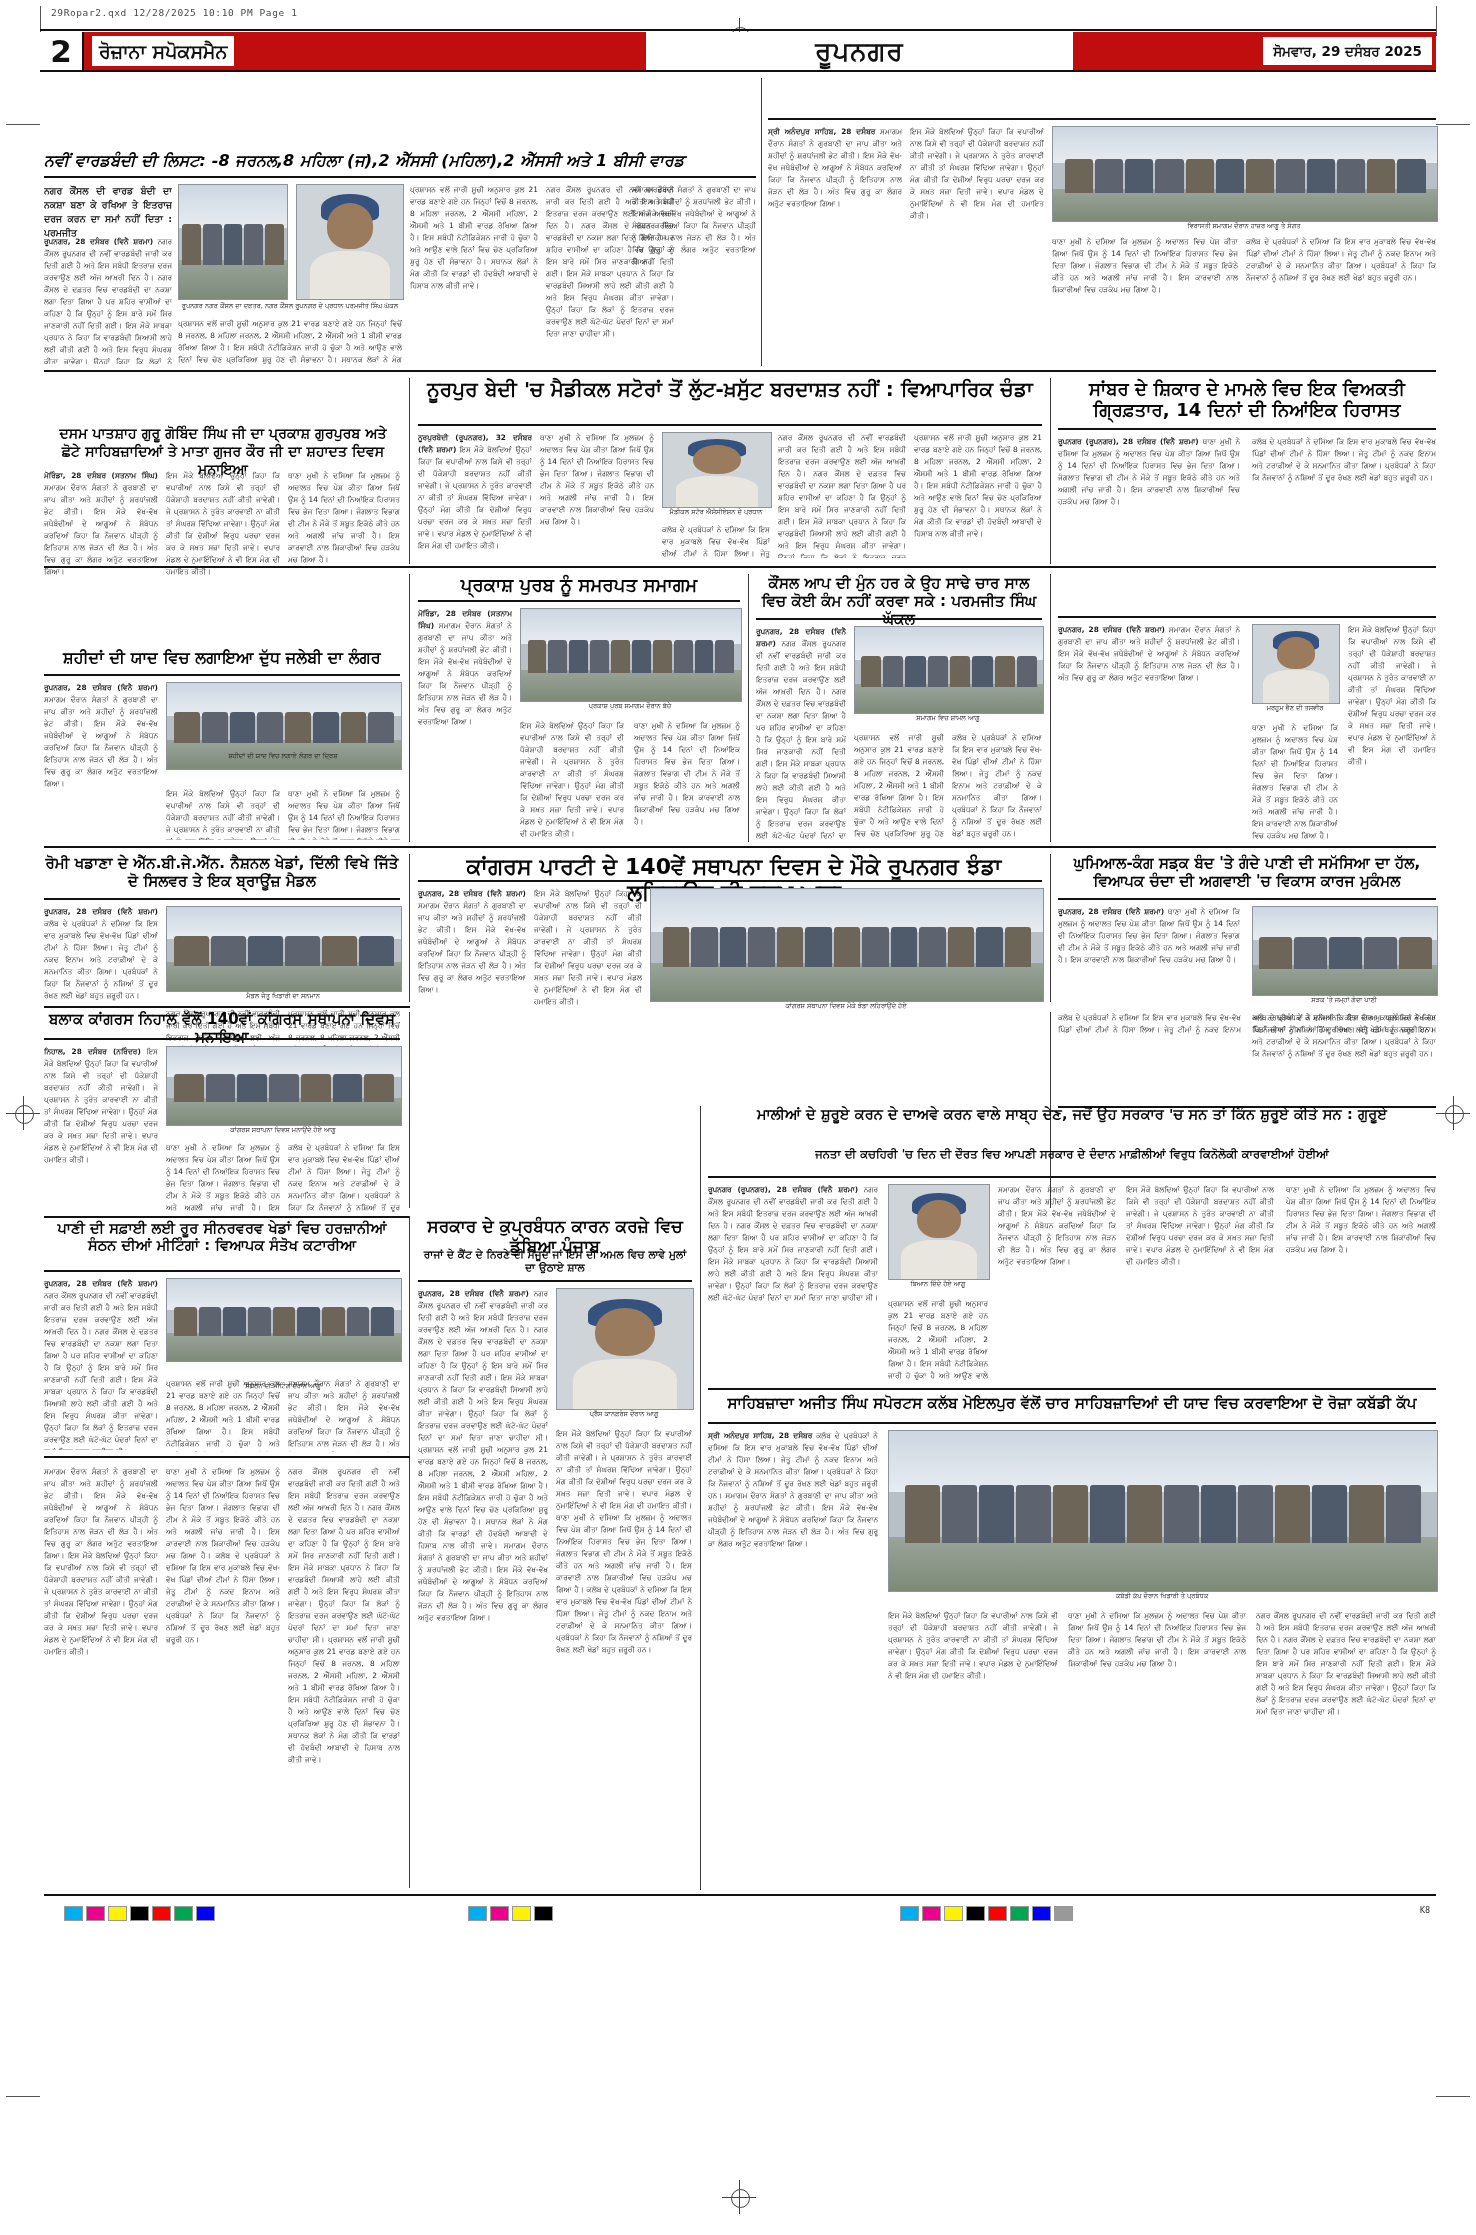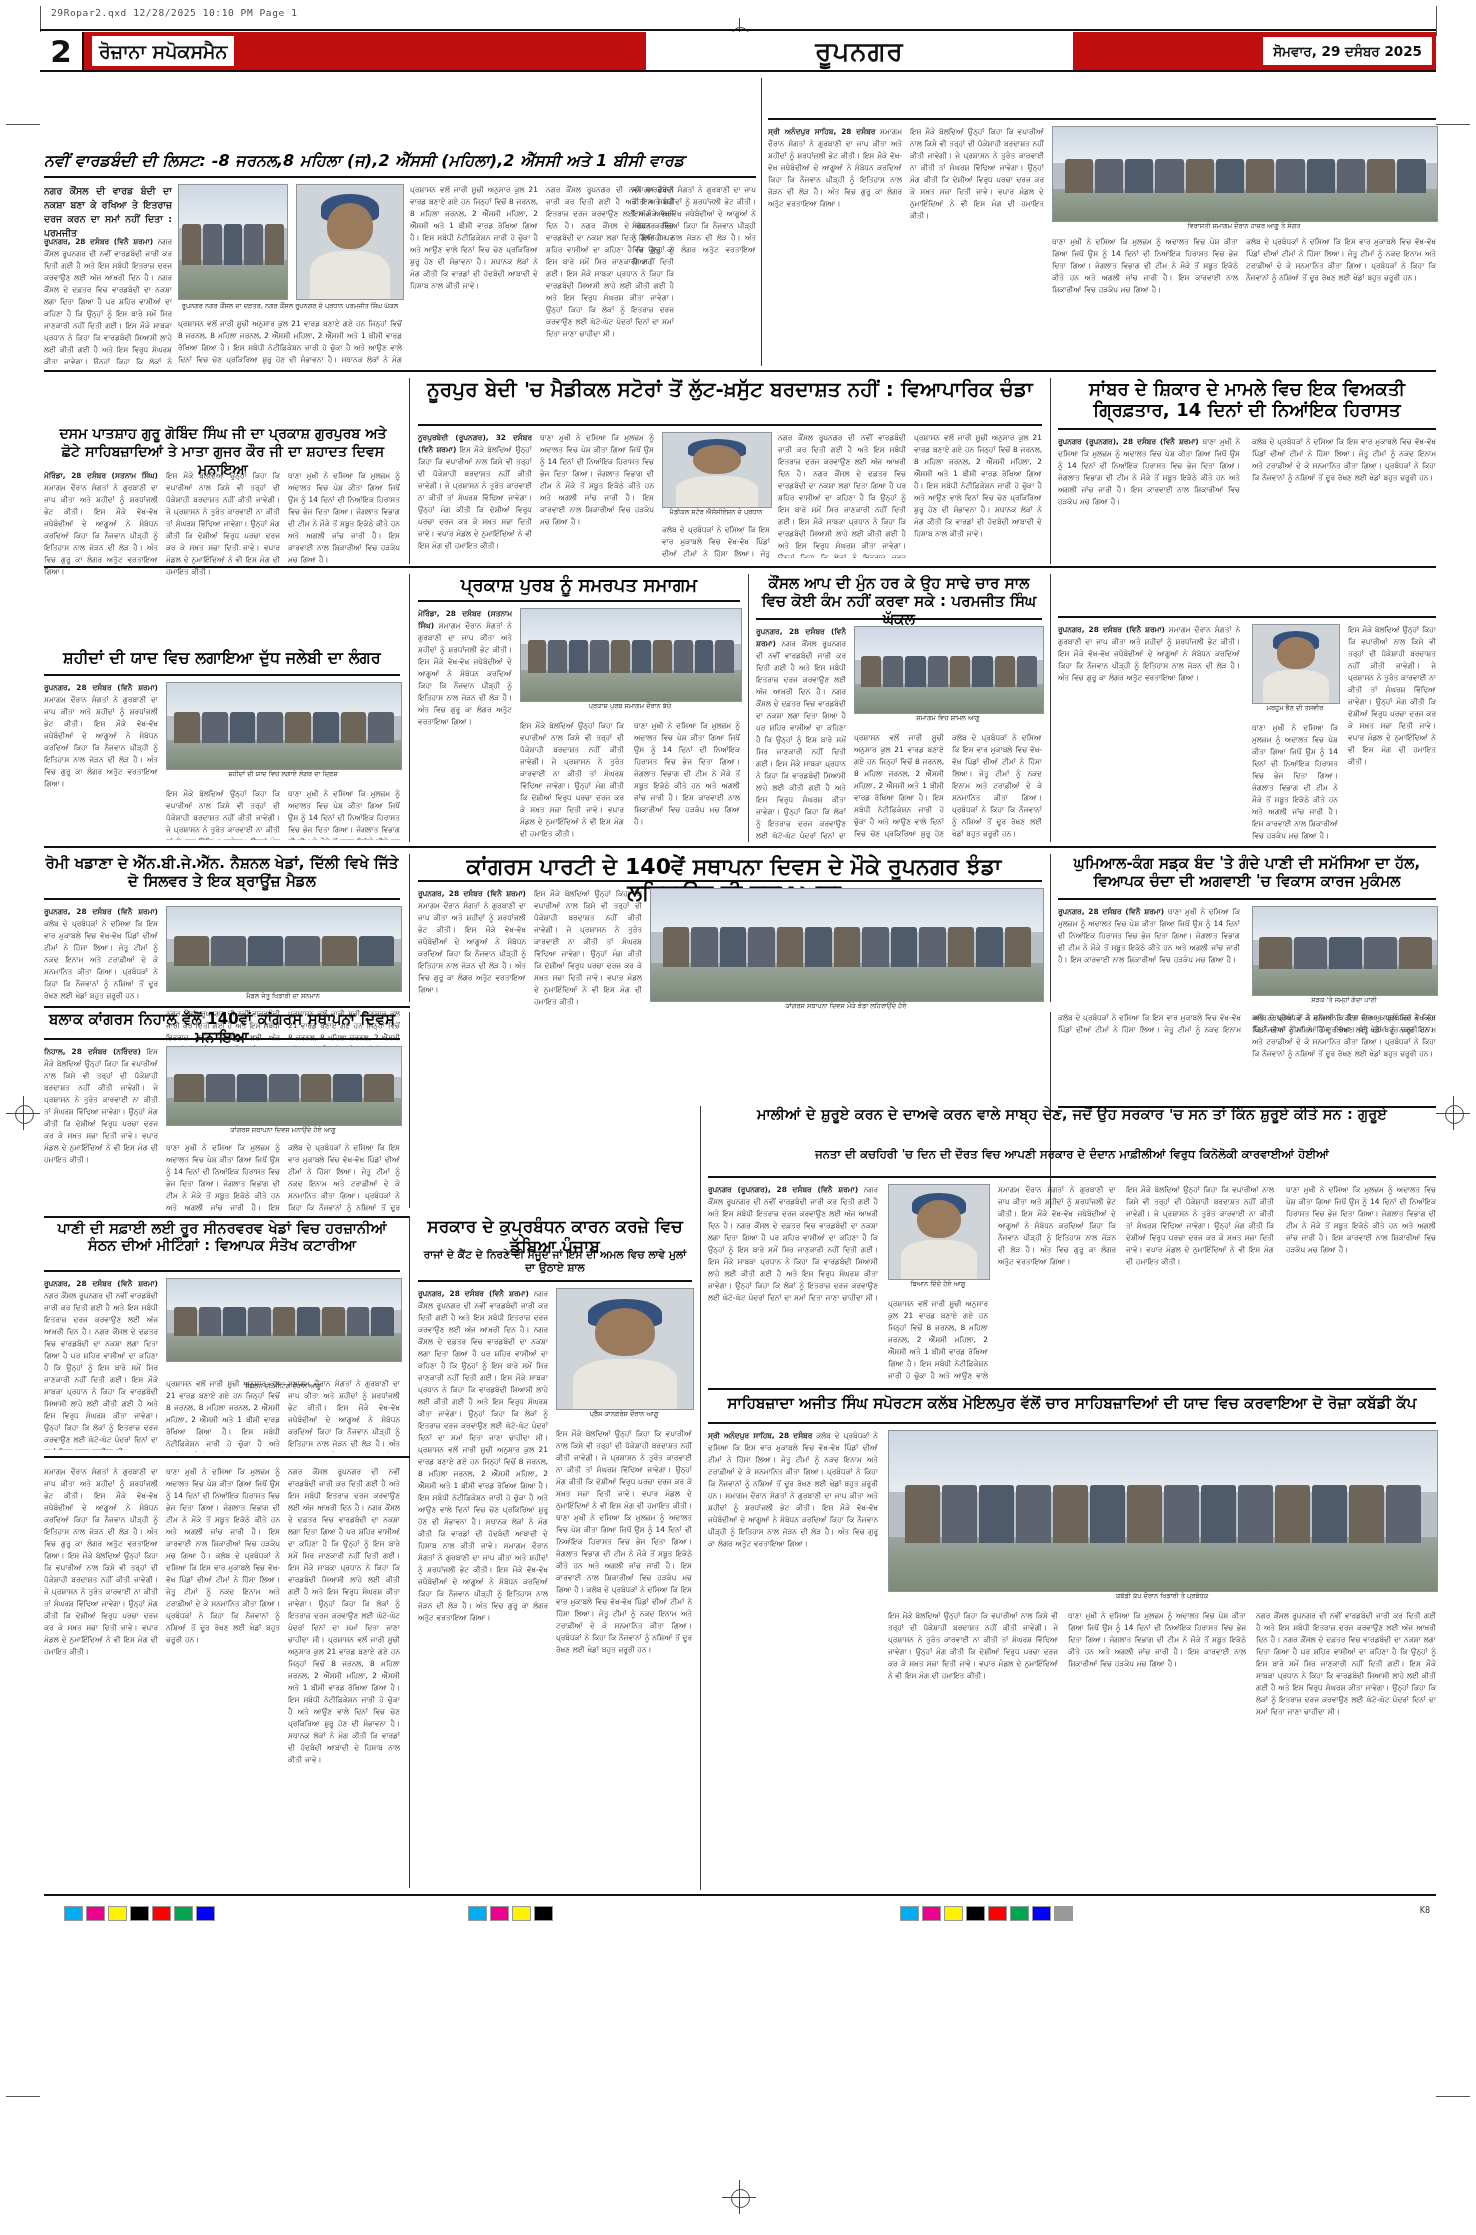--- a/index.html
+++ b/index.html
@@ -306,21 +306,21 @@
         <i></i>
         <i></i>
         <i></i>
         <i></i>
         <i></i>
         <i></i>
         <i></i>
         <i></i>
       </div>
   </div>
-  <div class="caption" style="left:166px;top:770px;width:234px;">ਸ਼ਹੀਦਾਂ ਦੀ ਯਾਦ ਵਿਚ ਲਗਾਏ ਲੰਗਰ ਦਾ ਦ੍ਰਿਸ਼</div>
+  <div class="caption" style="left:166px;top:752px;width:234px;">ਸ਼ਹੀਦਾਂ ਦੀ ਯਾਦ ਵਿਚ ਲਗਾਏ ਲੰਗਰ ਦਾ ਦ੍ਰਿਸ਼</div>
   <div class="col" style="left:166px;top:788px;width:114px;height:52px;">
     <div class="txt"><span>ਇਸ ਮੌਕੇ ਬੋਲਦਿਆਂ ਉਨ੍ਹਾਂ ਕਿਹਾ ਕਿ ਵਪਾਰੀਆਂ ਨਾਲ ਕਿਸੇ ਵੀ ਤਰ੍ਹਾਂ ਦੀ ਧੱਕੇਸ਼ਾਹੀ ਬਰਦਾਸ਼ਤ ਨਹੀਂ ਕੀਤੀ ਜਾਵੇਗੀ। ਜੇ ਪ੍ਰਸ਼ਾਸਨ ਨੇ ਤੁਰੰਤ ਕਾਰਵਾਈ ਨਾ ਕੀਤੀ ਤਾਂ ਸੰਘਰਸ਼ ਵਿੱਢਿਆ ਜਾਵੇਗਾ। ਉਨ੍ਹਾਂ ਮੰਗ ਕੀਤੀ ਕਿ ਦੋਸ਼ੀਆਂ ਵਿਰੁਧ ਪਰਚਾ ਦਰਜ ਕਰ ਕੇ ਸਖ਼ਤ ਸਜ਼ਾ ਦਿਤੀ ਜਾਵੇ। ਵਪਾਰ ਮੰਡਲ ਦੇ ਨੁਮਾਇੰਦਿਆਂ ਨੇ ਵੀ ਇਸ ਮੰਗ ਦੀ ਹਮਾਇਤ ਕੀਤੀ।</span></div>
   </div>
   <div class="col" style="left:288px;top:788px;width:112px;height:52px;">
     <div class="txt"><span>ਥਾਣਾ ਮੁਖੀ ਨੇ ਦਸਿਆ ਕਿ ਮੁਲਜ਼ਮ ਨੂੰ ਅਦਾਲਤ ਵਿਚ ਪੇਸ਼ ਕੀਤਾ ਗਿਆ ਜਿਥੋਂ ਉਸ ਨੂੰ 14 ਦਿਨਾਂ ਦੀ ਨਿਆਂਇਕ ਹਿਰਾਸਤ ਵਿਚ ਭੇਜ ਦਿਤਾ ਗਿਆ। ਜੰਗਲਾਤ ਵਿਭਾਗ ਦੀ ਟੀਮ ਨੇ ਮੌਕੇ ਤੋਂ ਸਬੂਤ ਇਕੱਠੇ ਕੀਤੇ ਹਨ ਅਤੇ ਅਗਲੀ ਜਾਂਚ ਜਾਰੀ ਹੈ। ਇਸ ਕਾਰਵਾਈ ਨਾਲ ਸ਼ਿਕਾਰੀਆਂ ਵਿਚ ਹੜਕੰਪ ਮਚ ਗਿਆ ਹੈ।</span></div>
   </div>
 
   <div class="hl hl-sec-l" style="left:418px;top:574px;width:322px;font-size:18px;">ਪ੍ਰਕਾਸ਼ ਪੁਰਬ ਨੂੰ ਸਮਰਪਤ ਸਮਾਗਮ</div>
   <div class="hline2" style="left:418px;top:600px;width:322px;"></div>
   <div class="col" style="left:418px;top:608px;width:94px;height:232px;">

